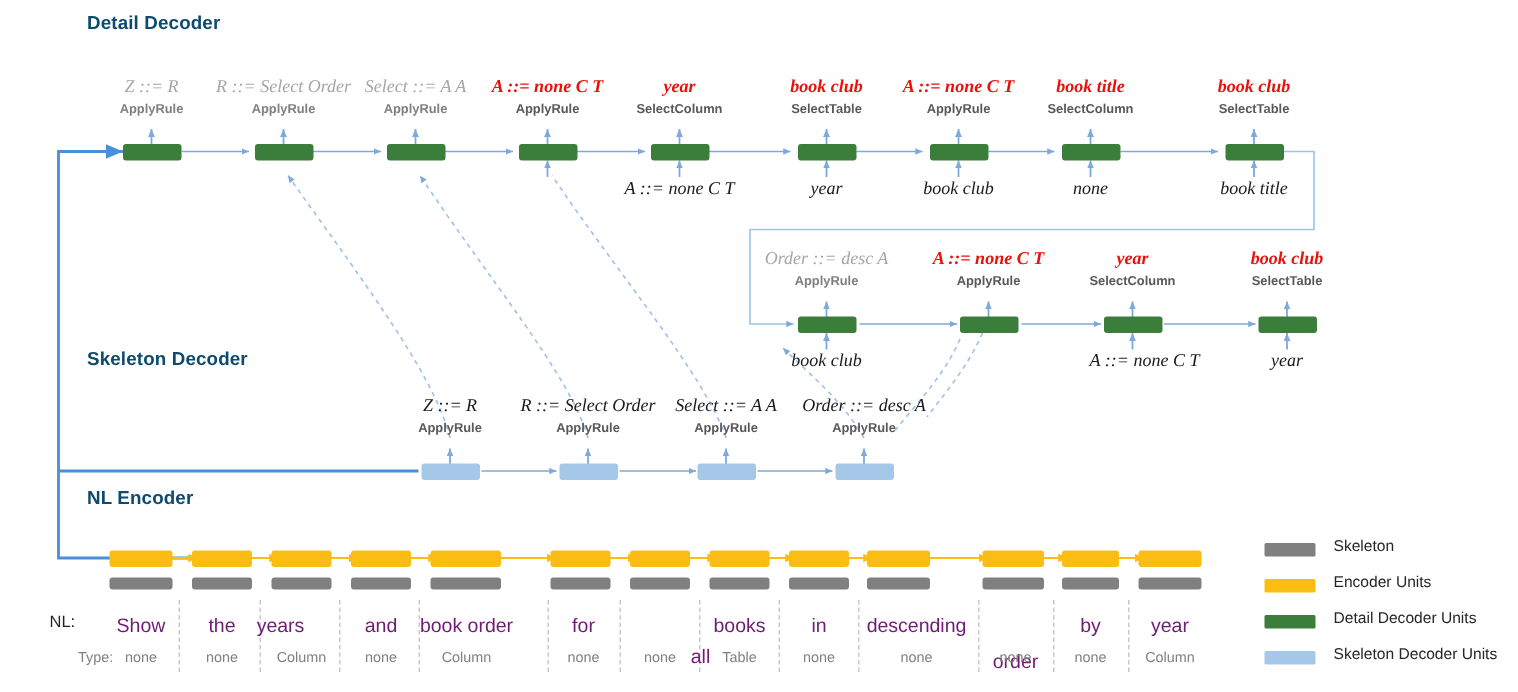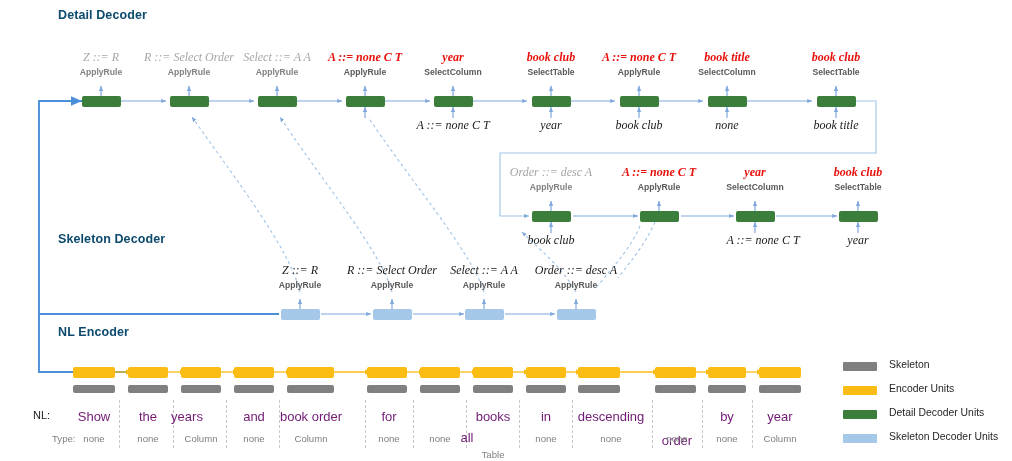--- a/index.html
+++ b/index.html
@@ -279,21 +279,21 @@
   <div class="wordlbl" style="left:727px;top:409px;">by</div>
   <div class="wordlbl" style="left:780px;top:409px;">year</div>
 
   <div class="typelbl" style="left:94px;top:433px;">none</div>
   <div class="typelbl" style="left:148px;top:433px;">none</div>
   <div class="typelbl" style="left:201px;top:433px;">Column</div>
   <div class="typelbl" style="left:254px;top:433px;">none</div>
   <div class="typelbl" style="left:311px;top:433px;">Column</div>
   <div class="typelbl" style="left:389px;top:433px;">none</div>
   <div class="typelbl" style="left:440px;top:433px;">none</div>
-  <div class="typelbl" style="left:493px;top:433px;margin-top:16px;">Table</div>
+  <div class="typelbl" style="left:493px;top:433px;">Table</div>
   <div class="typelbl" style="left:546px;top:433px;">none</div>
   <div class="typelbl" style="left:611px;top:433px;">none</div>
   <div class="typelbl" style="left:677px;top:433px;">none</div>
   <div class="typelbl" style="left:727px;top:433px;">none</div>
   <div class="typelbl" style="left:780px;top:433px;">Column</div>
 
   <div class="legend-sw" style="left:843px;top:362px;background:#808080;"></div>
   <div class="legend-tx" style="left:889px;top:359px;">Skeleton</div>
 
   <div class="legend-sw" style="left:843px;top:386px;background:#fbbd14;"></div>

